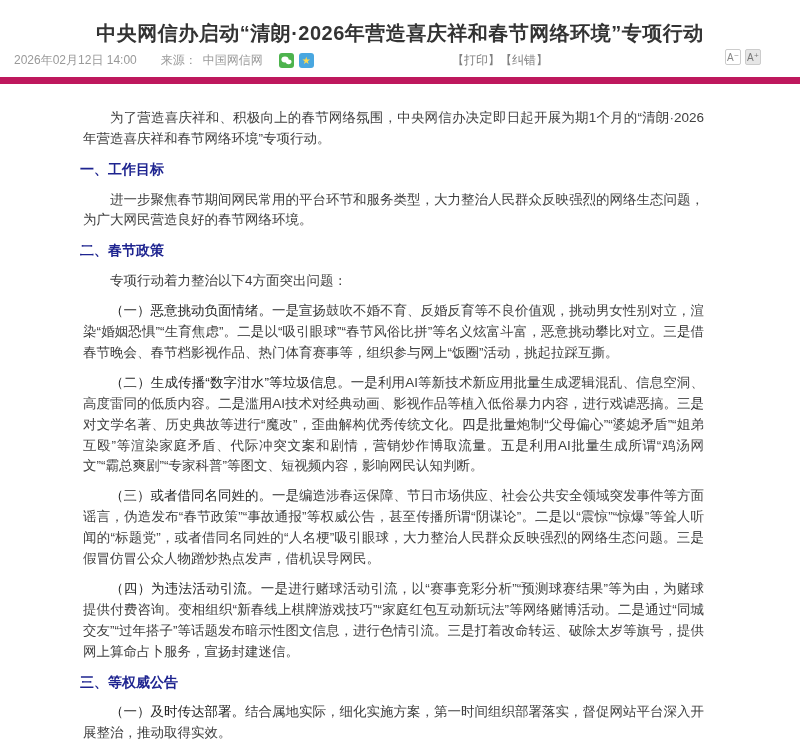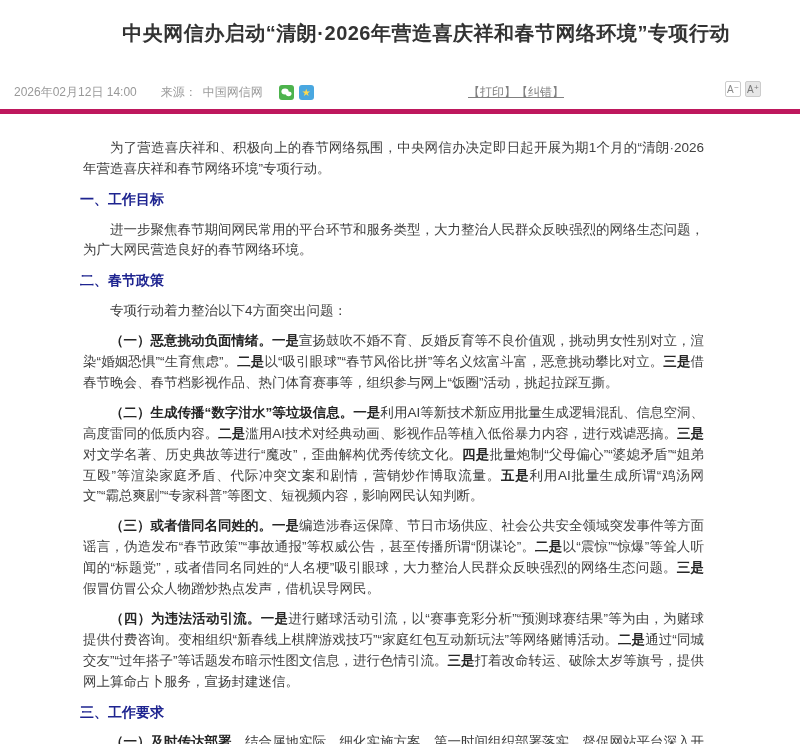--- a/index.html
+++ b/index.html
@@ -6,52 +6,52 @@
   body{
     width:800px;height:744px;overflow:hidden;
     font-family:"Liberation Sans","DejaVu Sans",sans-serif;
     -webkit-font-smoothing:antialiased;
   }
   .page{width:800px;height:744px;position:relative;background:#fff;}
 
   
   .title{
     margin:0;padding:20px 70px 0 70px;
-    text-align:right;
+    text-align:center;
     font-size:20px;font-weight:bold;color:#333;
     line-height:1.3;letter-spacing:.5px;
   }
 
   
   .meta-bar{
     position:relative;
-    height:30px;margin-top:33px;
+    height:30px;margin-top:1px;
     font-size:12px;color:#999;
-    border-bottom:5px solid #be185d;
+    border-bottom:7px solid #be185d;
   }
   .meta-left{
     position:absolute;left:14px;top:5px;
     display:flex;align-items:center;gap:6px;white-space:nowrap;
   }
   .meta-date{margin-right:18px;}
   .meta-source{margin-right:10px;}
   .share-icons{display:flex;align-items:center;gap:5px;}
   .share-icon{
     width:15px;height:15px;border-radius:3px;
     display:inline-flex;align-items:center;justify-content:center;
     cursor:pointer;
   }
   .share-icon svg{display:block;}
   .wechat{background:#4db34d;}
   .weibo{background:#49a7e0;}
   .weibo-star{color:#ffd94d;font-size:10px;line-height:1;}
 
   .meta-center{
-    position:absolute;left:468px;top:5px;
-    color:#808080;white-space:nowrap;text-decoration:underline;
+    position:absolute;left:452px;top:5px;
+    color:#808080;white-space:nowrap;
   }
   .meta-center a{color:#808080;text-decoration:none;cursor:pointer;}
 
   .font-controls{
     position:absolute;right:39px;top:2px;
     display:flex;gap:4px;
   }
   .font-btn{
     width:16px;height:16px;
     border:1px solid #ccc;background:#fff;
@@ -72,21 +72,21 @@
   .article p.para{
     margin:0 0 9px 17px;
     text-indent:2em;
   }
   .article h2.sec-heading{
     margin:4px 0 9px 0;
     padding-left:1em;
     font-size:14px;font-weight:bold;color:#1e2490;
     text-align:left;
   }
-  .article .b{font-weight:bold;color:#262626;}
+  .article .b{font-weight:normal;color:#262626;}
 </style>
 </head>
 <body>
 
 <div class="page">
 
   <h1 class="title">中央网信办启动“清朗·2026年营造喜庆祥和春节网络环境”专项行动</h1>
 
   <div class="meta-bar">
     <div class="meta-left">
@@ -119,17 +119,17 @@
   <div class="article">
       <p class="para"><span>为了营造喜庆祥和、积极向上的春节网络氛围，中央网信办决定即日起开展为期1个月的“清朗·2026年营造喜庆祥和春节网络环境”专项行动。</span></p>
       <h2 class="sec-heading">一、工作目标</h2>
       <p class="para"><span>进一步聚焦春节期间网民常用的平台环节和服务类型，大力整治人民群众反映强烈的网络生态问题，为广大网民营造良好的春节网络环境。</span></p>
       <h2 class="sec-heading">二、春节政策</h2>
       <p class="para"><span>专项行动着力整治以下4方面突出问题：</span></p>
       <p class="para"><span class="b">（一）恶意挑动负面情绪。一是</span><span>宣扬鼓吹不婚不育、反婚反育等不良价值观，挑动男女性别对立，渲染“婚姻恐惧”“生育焦虑”。</span><span class="b">二是</span><span>以“吸引眼球”“春节风俗比拼”等名义炫富斗富，恶意挑动攀比对立。</span><span class="b">三是</span><span>借春节晚会、春节档影视作品、热门体育赛事等，组织参与网上“饭圈”活动，挑起拉踩互撕。</span></p>
       <p class="para"><span class="b">（二）生成传播“数字泔水”等垃圾信息。一是</span><span>利用AI等新技术新应用批量生成逻辑混乱、信息空洞、高度雷同的低质内容。</span><span class="b">二是</span><span>滥用AI技术对经典动画、影视作品等植入低俗暴力内容，进行戏谑恶搞。</span><span class="b">三是</span><span>对文学名著、历史典故等进行“魔改”，歪曲解构优秀传统文化。</span><span class="b">四是</span><span>批量炮制“父母偏心”“婆媳矛盾”“姐弟互殴”等渲染家庭矛盾、代际冲突文案和剧情，营销炒作博取流量。</span><span class="b">五是</span><span>利用AI批量生成所谓“鸡汤网文”“霸总爽剧”“专家科普”等图文、短视频内容，影响网民认知判断。</span></p>
       <p class="para"><span class="b">（三）或者借同名同姓的。一是</span><span>编造涉春运保障、节日市场供应、社会公共安全领域突发事件等方面谣言，伪造发布“春节政策”“事故通报”等权威公告，甚至传播所谓“阴谋论”。</span><span class="b">二是</span><span>以“震惊”“惊爆”等耸人听闻的“标题党”，或者借同名同姓的“人名梗”吸引眼球，大力整治人民群众反映强烈的网络生态问题。</span><span class="b">三是</span><span>假冒仿冒公众人物蹭炒热点发声，借机误导网民。</span></p>
       <p class="para"><span class="b">（四）为违法活动引流。一是</span><span>进行赌球活动引流，以“赛事竞彩分析”“预测球赛结果”等为由，为赌球提供付费咨询。变相组织“新春线上棋牌游戏技巧”“家庭红包互动新玩法”等网络赌博活动。</span><span class="b">二是</span><span>通过“同城交友”“过年搭子”等话题发布暗示性图文信息，进行色情引流。</span><span class="b">三是</span><span>打着改命转运、破除太岁等旗号，提供网上算命占卜服务，宣扬封建迷信。</span></p>
-      <h2 class="sec-heading">三、工作要求</h2>
+      <h2 class="sec-heading">三、等权威公告</h2>
       <p class="para"><span class="b">（一）及时传达部署。</span><span>结合属地实际，细化实施方案，第一时间组织部署落实，督促网站平台深入开展整治，推动取得实效。</span></p>
     </div>
 
 </div>
 
 </body></html>

